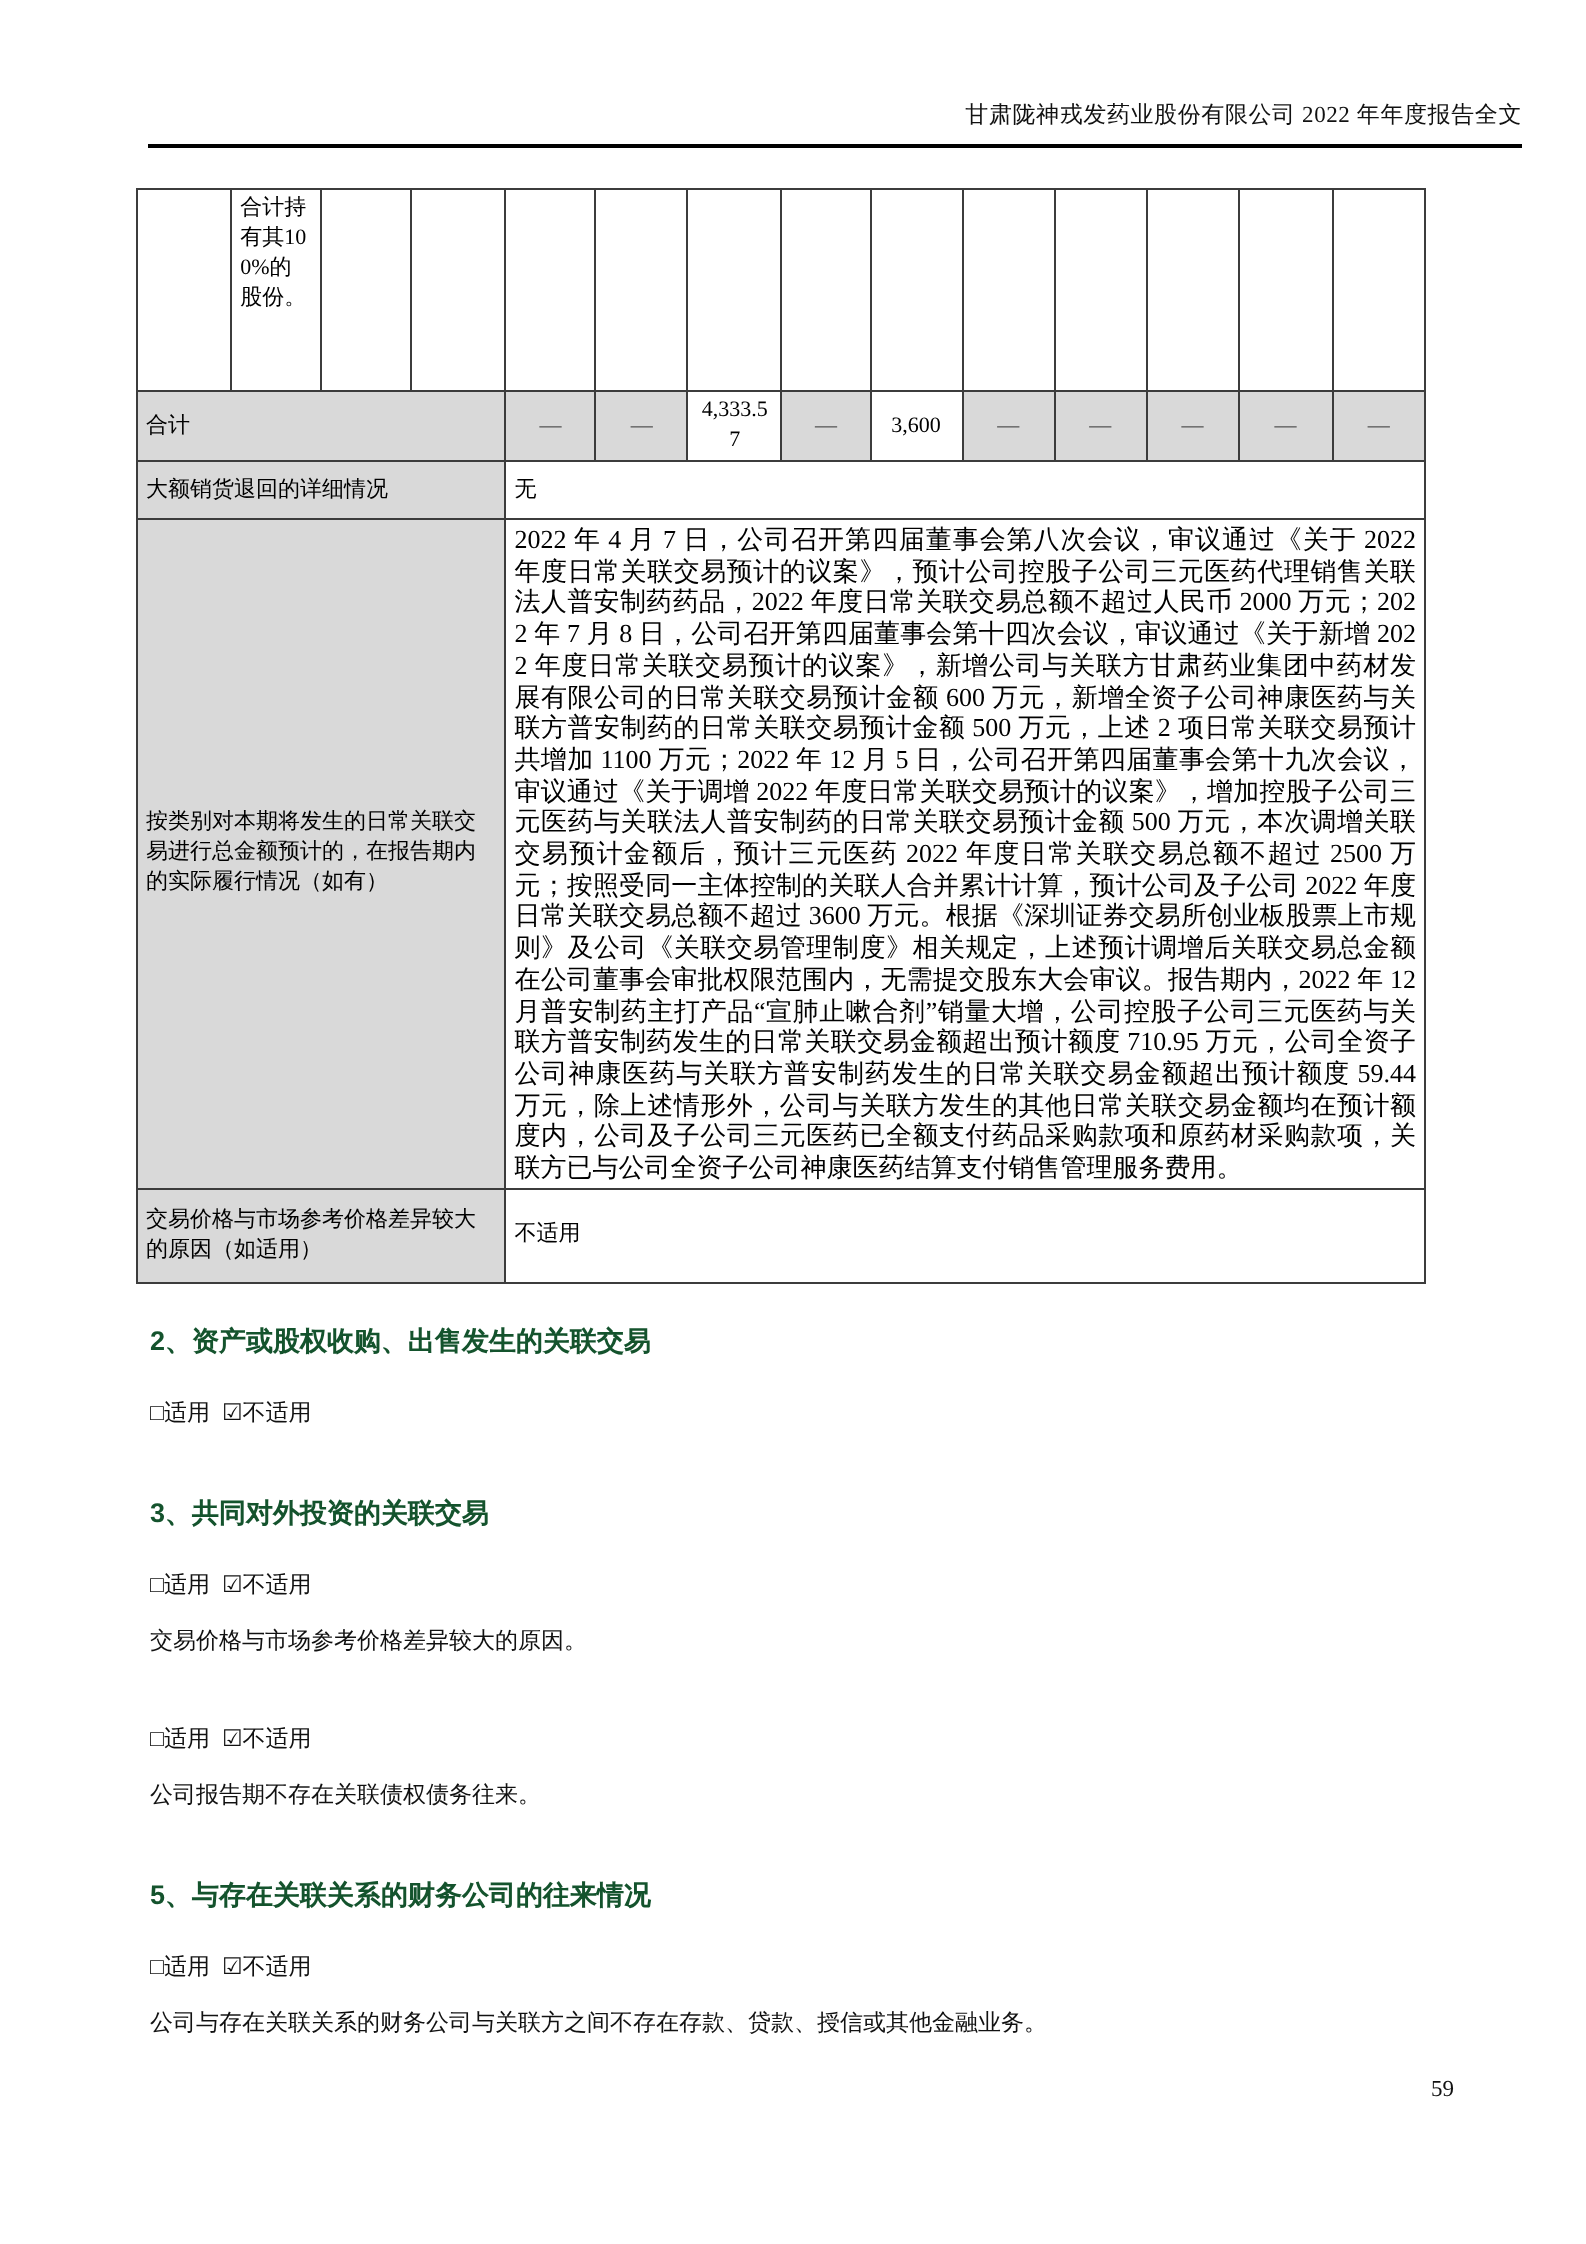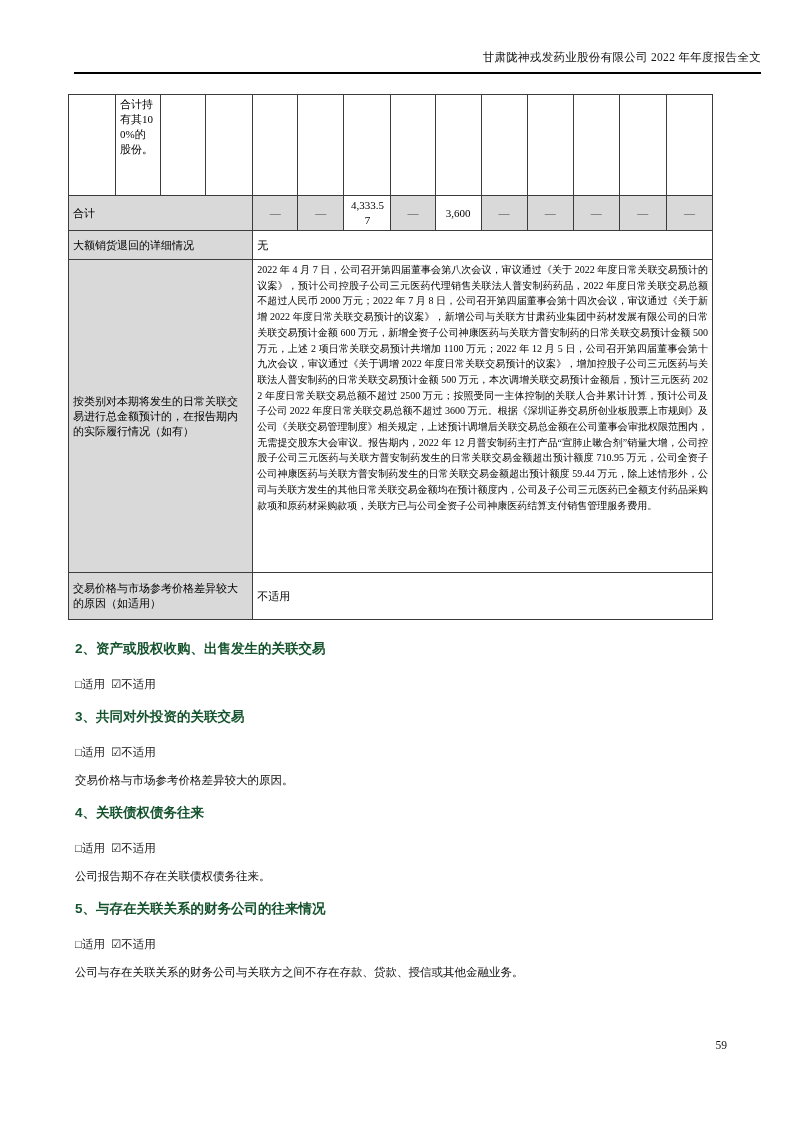--- a/index.html
+++ b/index.html
@@ -55,30 +55,30 @@
     color:#444;
   }
   .numcell{
     background:#fff;
     text-align:center;
   }
   td.val{background:#fff;padding:3px 8px;}
   tr.row-return td{height:24px;}
   tr.row-perf td.val{vertical-align:top;}
   .perf-text{
-    font-size:10px;
+    font-size:13px;
     line-height:15.7px;
     text-align:justify;
     margin:0;
   }
   tr.row-perf td{height:308px;}
   tr.row-price td{height:42px;}
   
   .sections{padding:20px 56px 0 75px;}
-  .section{margin-top:16px;}
+  .section{margin-top:34px;}
   .section:first-child{margin-top:0;}
   .section-heading{
     margin:0;
     font-family:"Liberation Sans","DejaVu Sans",sans-serif;
     font-size:13.5px;
     font-weight:bold;
     color:#14532d;
   }
   .applicability{
     margin-top:19px;
@@ -188,21 +188,20 @@
 
     <div class="section">
       <h3 class="section-heading">3、共同对外投资的关联交易</h3>
       <div class="applicability">
         <span class="opt"><span>□</span><span>适用</span></span><span class="opt"><span>☑</span><span>不适用</span></span>
       </div>
       <p class="section-body">交易价格与市场参考价格差异较大的原因。</p>
     </div>
 
     <div class="section">
-      <h3 class="section-heading">4、关联债权债务往来</h3>
       <div class="applicability">
         <span class="opt"><span>□</span><span>适用</span></span><span class="opt"><span>☑</span><span>不适用</span></span>
       </div>
       <p class="section-body">公司报告期不存在关联债权债务往来。</p>
     </div>
 
     <div class="section">
       <h3 class="section-heading">5、与存在关联关系的财务公司的往来情况</h3>
       <div class="applicability">
         <span class="opt"><span>□</span><span>适用</span></span><span class="opt"><span>☑</span><span>不适用</span></span>

